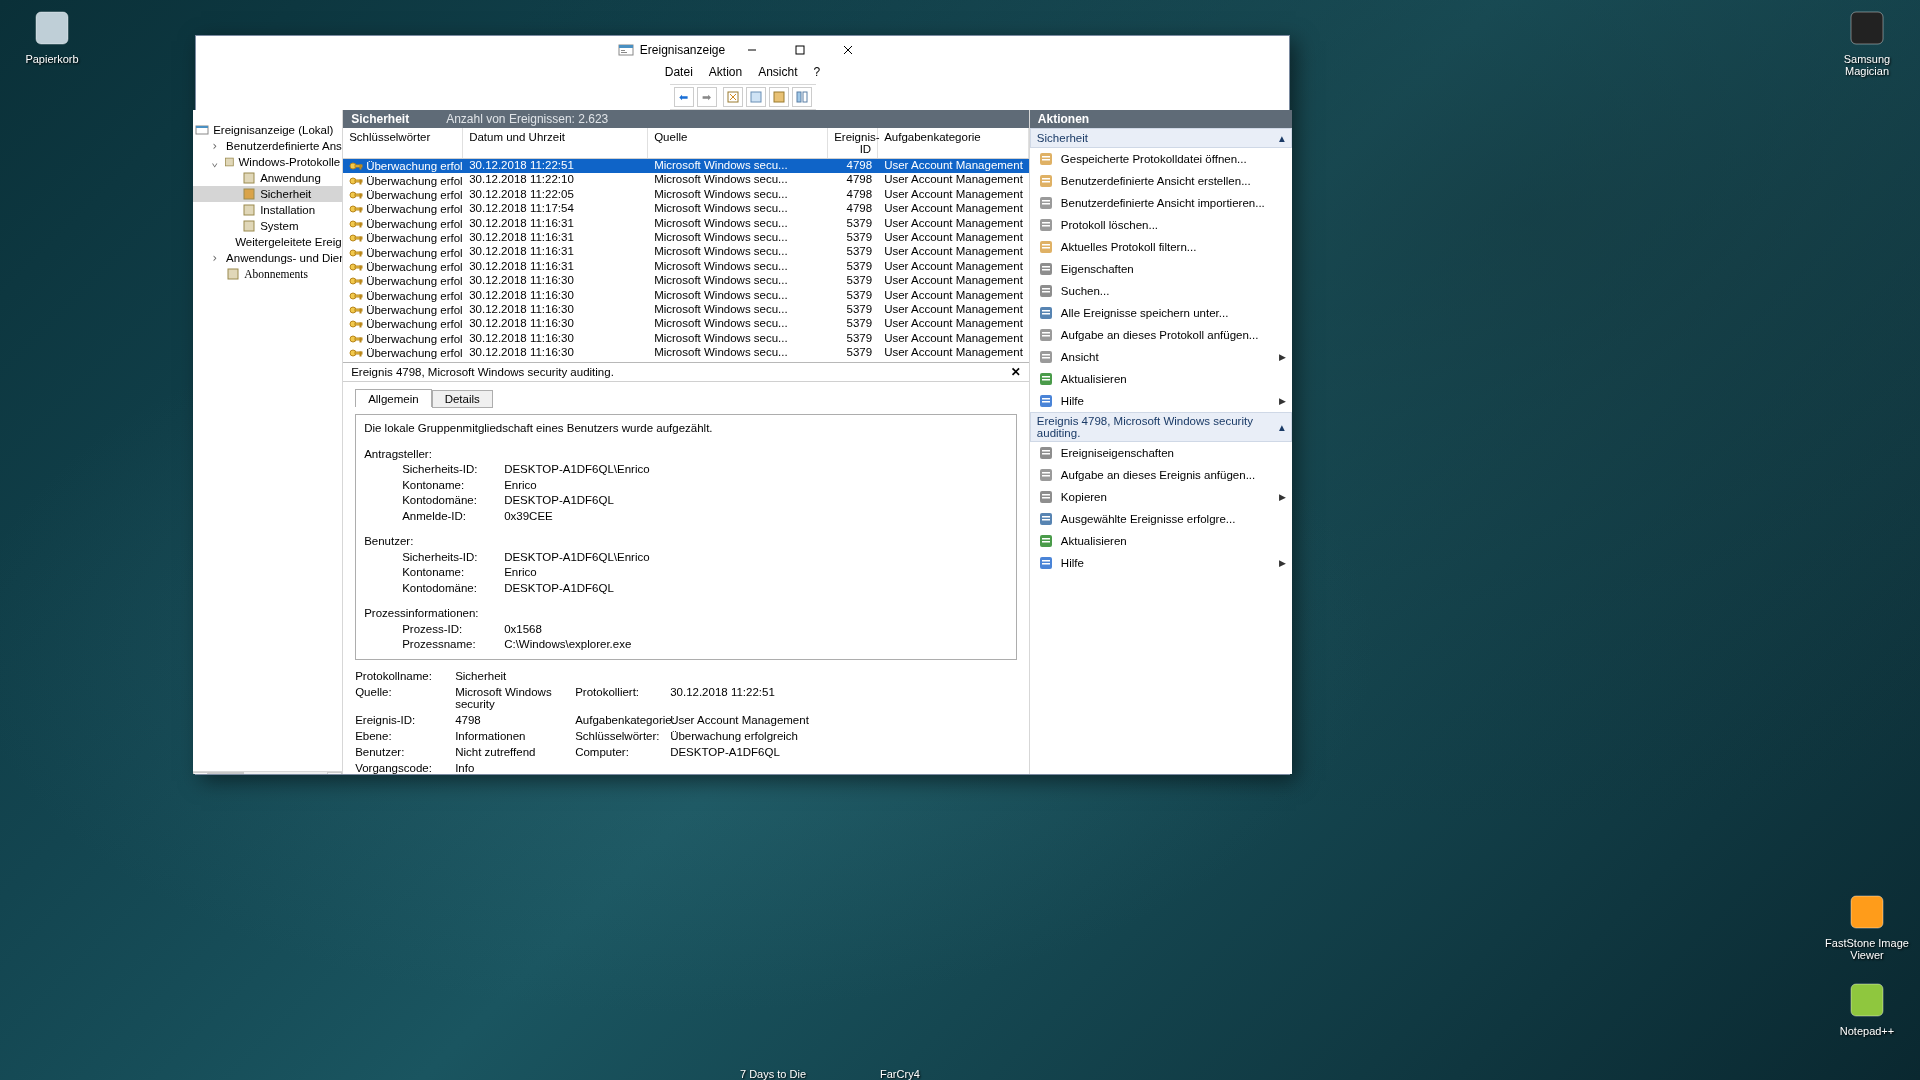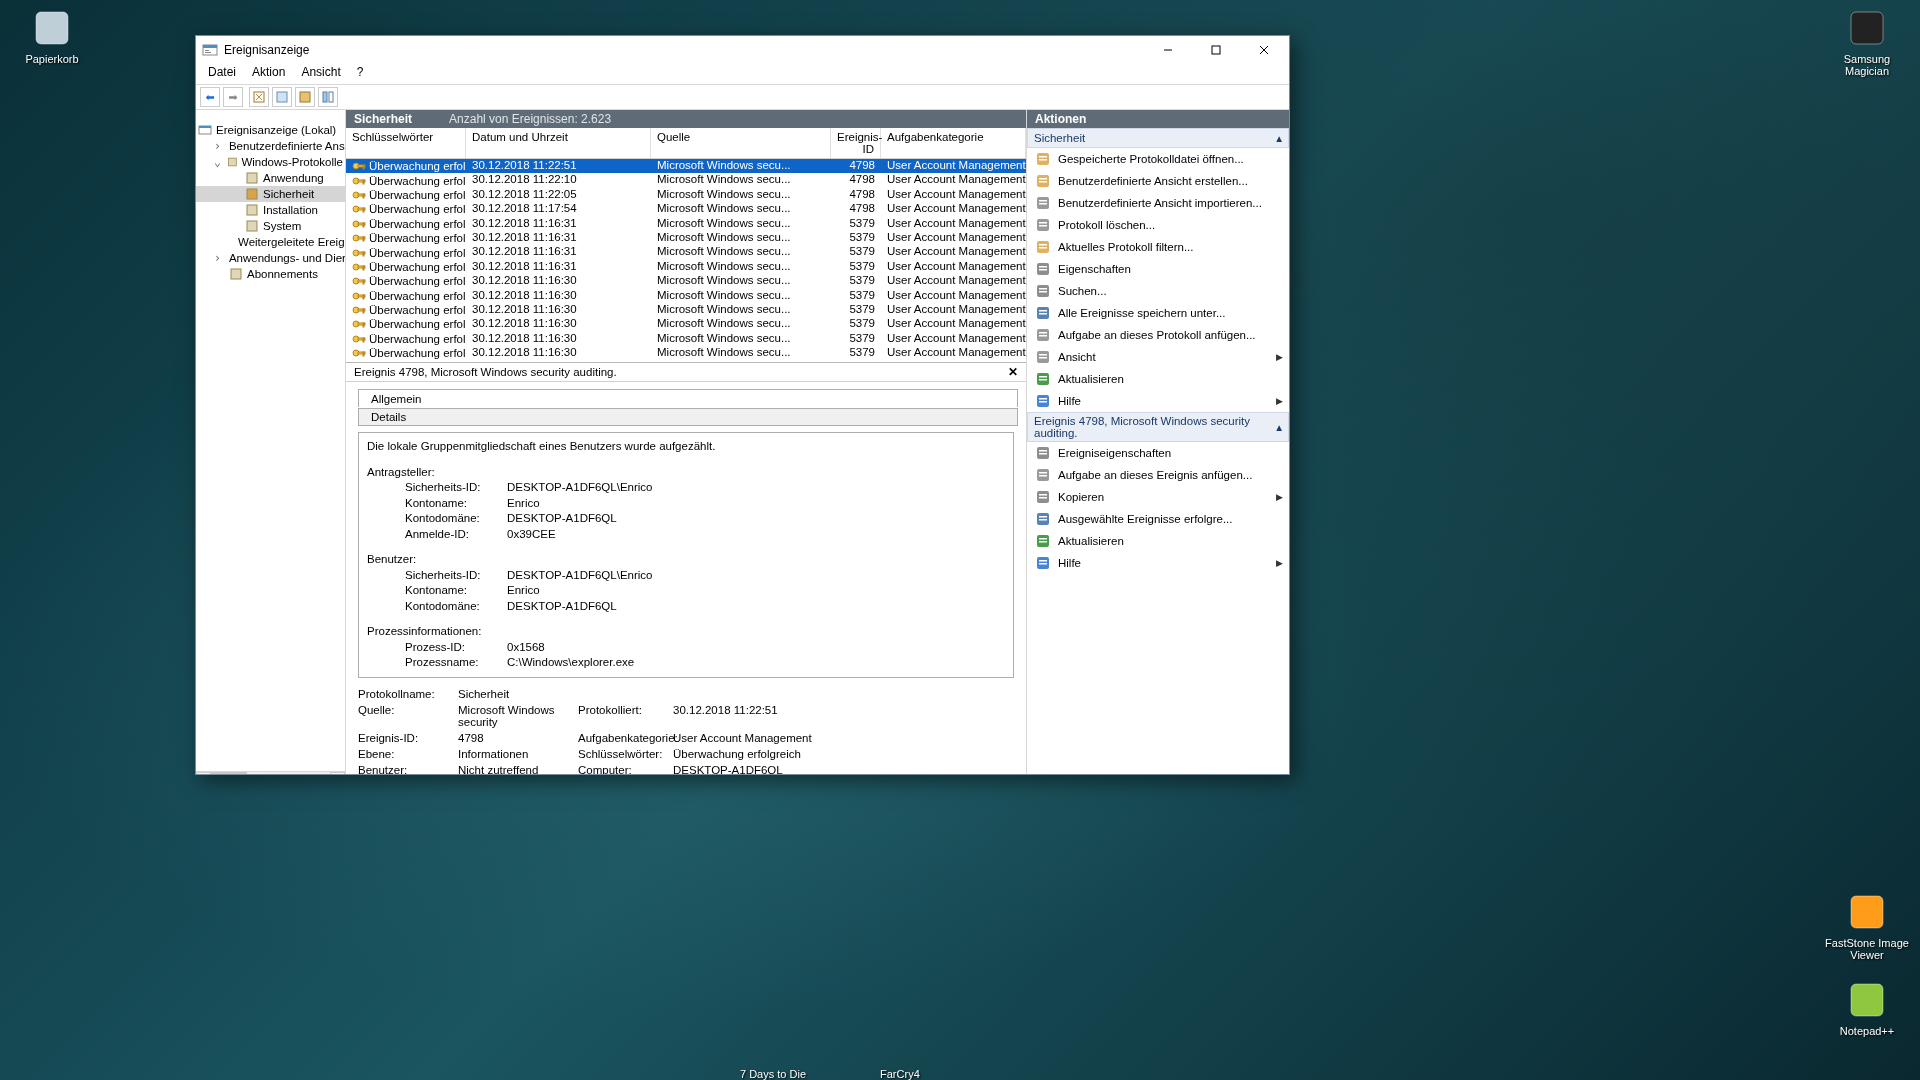--- a/index.html
+++ b/index.html
@@ -5,21 +5,21 @@
 * { box-sizing: border-box; margin: 0; padding: 0; }
 body { font-family: "Segoe UI", Tahoma, sans-serif; font-size: 11.5px; width: 1920px; height: 1080px; overflow: hidden; position: relative; background: linear-gradient(135deg,#0a3038 0%,#134550 30%,#1a5560 50%,#0a2830 100%); color: #000; }
 .wallpaper-overlay { position:absolute; inset:0; background: radial-gradient(ellipse at 35% 60%, rgba(60,120,130,0.3), transparent 40%), radial-gradient(ellipse at 80% 20%, rgba(20,50,55,0.5), transparent 50%); pointer-events:none; }
 
 
 .desktop-icon { position:absolute; width:84px; text-align:center; color:#fff; font-size:11px; cursor:default; }
 .desktop-icon .ico { width:44px; height:44px; margin:0 auto 3px; display:block; }
 .desktop-icon .lbl { text-shadow:1px 1px 2px #000; }
 
 
-.window { position:absolute; left:195px; top:35px; width:1095px; height:740px; background:#fff; border:1px solid #7a8aa0; box-shadow:6px 6px 20px rgba(0,0,0,0.5); display:flex; flex-direction:column; }
+.window { position:absolute; left:195px; top:35px; width:1095px; height:740px; background:#fff; border:1px solid #7a8aa0; box-shadow:6px 6px 20px rgba(0,0,0,0.5); display:flex; flex-direction:column;align-items:center; }
 .titlebar { height:28px; display:flex; align-items:center; gap:6px; padding:0 4px 0 6px; background:#fff; }
 .titlebar .app-icon { width:16px; height:16px; }
 .titlebar .title { flex:1; font-size:12px; }
 .winbtn { width:42px; height:28px; display:flex; align-items:center; justify-content:center; }
 
 .menubar { height:20px; display:flex; gap:2px; padding:0 5px; font-size:12px; }
 .menubar span { padding:1px 7px; }
 
 .toolbar { height:26px; border-top:1px solid #d7d7d7; border-bottom:1px solid #d7d7d7; display:flex; align-items:center; gap:3px; padding:0 4px; background:#fff; }
 .tbtn { width:20px; height:20px; border:1px solid #ccc; display:flex; align-items:center; justify-content:center; font-size:11px; }
@@ -49,21 +49,21 @@
 .grow { padding:0 0; height:14.4px; font-size:11.5px; }
 .grow.sel { background:#0f64c8; color:#fff; }
 .gc { padding:0 6px; white-space:nowrap; overflow:hidden; text-overflow:clip; }
 .gc.kw { display:flex; gap:3px; align-items:center; }
 .key-icon { width:14px; height:12px; flex:none; }
 .c1{width:120px}.c2{width:185px}.c3{width:180px}.c4{width:50px;text-align:right}.c5{flex:1}
 
 .detailhdr { background:#fff; border-bottom:1px solid #d0d0d0; padding:2px 8px; font-size:11.5px; display:flex; align-items:center; }
 .detailhdr .x { margin-left:auto; font-weight:bold; cursor:pointer; font-size:12px; }
 
-.tabs { display:flex; padding:6px 8px 0 12px; gap:0;flex-direction:column; }
+.tabs { display:flex; padding:6px 8px 0 12px; gap:0; }
 .tab { border:1px solid #adadad; border-bottom:none; padding:3px 12px 2px; font-size:11.5px; background:#fff; position:relative; top:1px; }
 .tab.inactive { background:#f0f0f0; border-bottom:1px solid #adadad; top:2px; padding-top:2px; }
 
 .detailbody { flex:1; padding:8px 12px 10px 12px; overflow:auto; font-size:11.5px; }
 .msgbox { border:1px solid #adadad; padding:6px 8px 6px 8px; font-size:11.5px; line-height:1.35; }
 .msgbox .section { margin-top:10px; }
 .msgbox .kv { display:flex; }
 .msgbox .kv .k { width:140px; padding-left:38px; }
 .msgbox .kv .v { }
 .props { margin-top:10px; display:grid; grid-template-columns:100px 120px 95px 1fr; row-gap:4px; font-size:11.5px; }
@@ -246,21 +246,21 @@
               </svg>
               <span>Weitergeleitete Ereignisse</span>
             </div>
             <div class="node" style="padding-left: 18px;">
               <span class="twisty">›</span>
               <svg class="nico" viewBox="0 0 14 14">
                 <rect x="2" y="2" width="10" height="10" fill="#e0d7b8" stroke="#9a8a4e"></rect>
               </svg>
               <span>Anwendungs- und Dienstprotokolle</span>
             </div>
-            <div class="node" style="padding-left: 18px;">
+            <div class="node" style="padding-left: 18px; font-family: Liberation Serif, serif;">
               <span class="twisty"></span>
               <svg class="nico" viewBox="0 0 14 14">
                 <rect x="2" y="2" width="10" height="10" fill="#e0d7b8" stroke="#9a8a4e"></rect>
               </svg>
               <span>Abonnements</span>
             </div>
           </div>
       </div>
       <div class="tree-hscroll">
         <div class="arr">◂</div>

